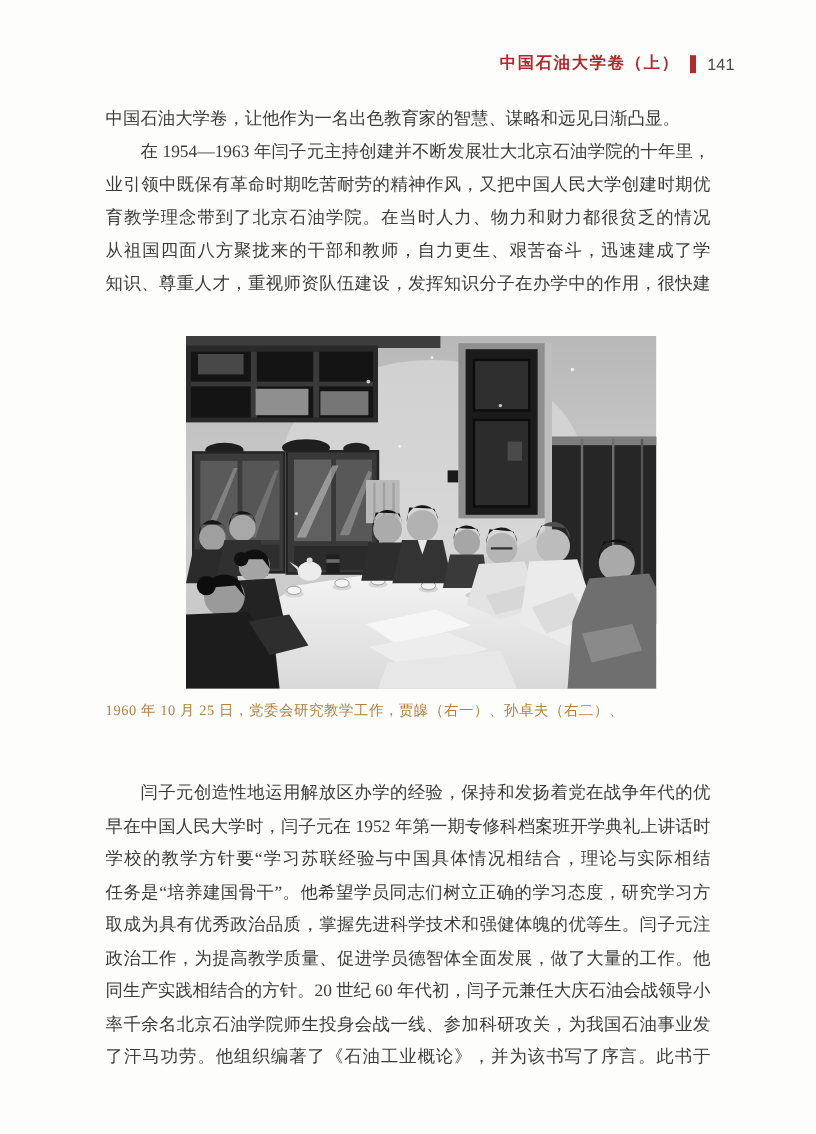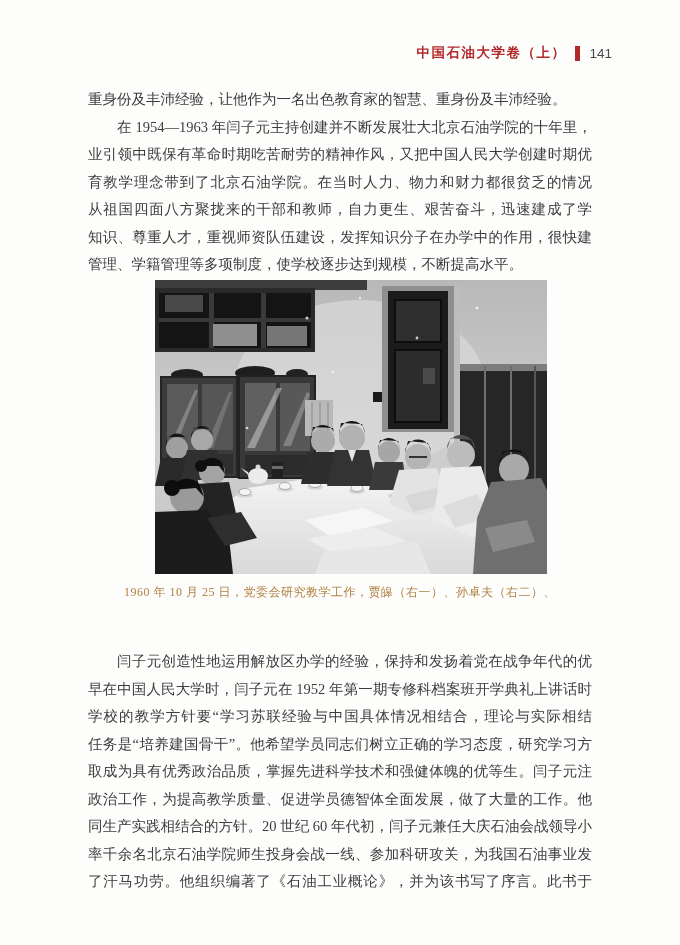--- a/index.html
+++ b/index.html
@@ -51,43 +51,42 @@
   .photo-wrap{
     position:absolute;left:155px;top:280px;width:392px;height:294px;
   }
   .photo-wrap svg{display:block;width:392px;height:294px;}
   
   .caption{
     position:absolute;left:88px;top:581px;width:504px;
     color:var(--tan);font-size:12px;
   }
   .caption-line{
-    height:23px;line-height:23px;text-align:center;letter-spacing:0.5px;
+    height:23px;line-height:23px;letter-spacing:0.5px;
   }
 </style>
 </head>
 <body>
 
 <div class="page">
 
   <div class="running-header">
     <span class="vol">中国石油大学卷（上）</span>
     <span class="bar"></span>
     <span class="num">141</span>
   </div>
 
   <div class="textblock" id="block1">
 
-  <div class="line no-fill">重身份及丰沛经验，让他作为一名出色教育家的智慧、重身份及丰沛经验。</div>
+  <div class="line no-fill">中国石油大学卷，让他作为一名出色教育家的智慧、谋略和远见日渐凸显。</div>
       <div class="line indent">在 1954—1963 年闫子元主持创建并不断发展壮大北京石油学院的十年里，他在事</div>
       <div class="line">业引领中既保有革命时期吃苦耐劳的精神作风，又把中国人民大学创建时期优秀的教</div>
       <div class="line">育教学理念带到了北京石油学院。在当时人力、物力和财力都很贫乏的情况下，他团结</div>
       <div class="line">从祖国四面八方聚拢来的干部和教师，自力更生、艰苦奋斗，迅速建成了学校。他尊重</div>
       <div class="line">知识、尊重人才，重视师资队伍建设，发挥知识分子在办学中的作用，很快建立了教学</div>
-      <div class="line no-fill">管理、学籍管理等多项制度，使学校逐步达到规模，不断提高水平。</div>
     </div>
 
   <div class="photo-wrap">
     <svg viewBox="0 0 392 294" xmlns="http://www.w3.org/2000/svg">
       <defs>
         <linearGradient id="wallg" x1="0" y1="0" x2="0" y2="1">
           <stop offset="0" stop-color="#b8b8b8"></stop>
           <stop offset="0.55" stop-color="#cfcfcf"></stop>
           <stop offset="1" stop-color="#c4c4c4"></stop>
         </linearGradient>

